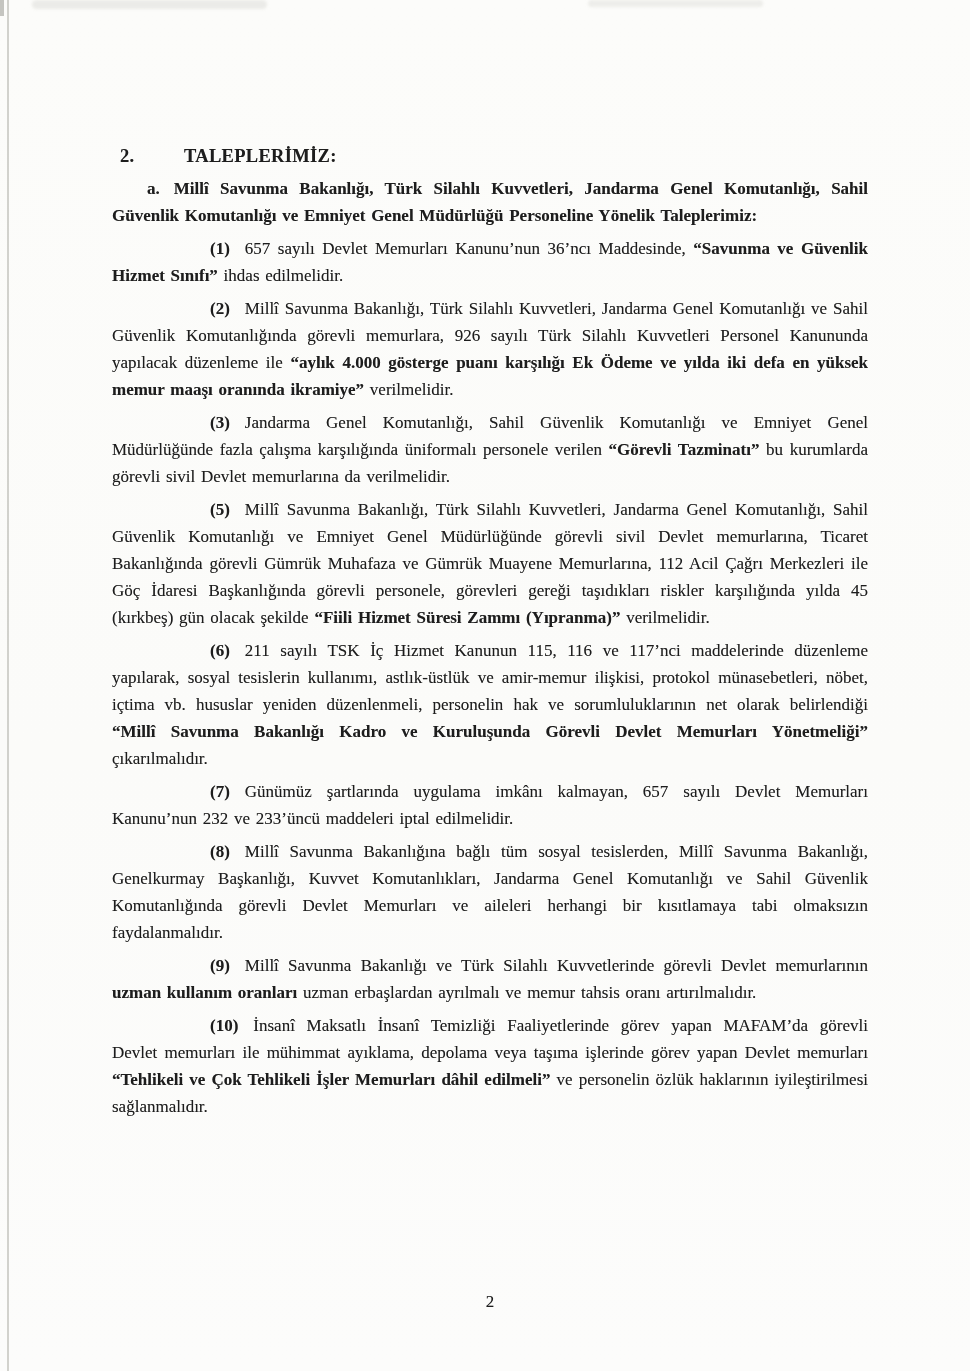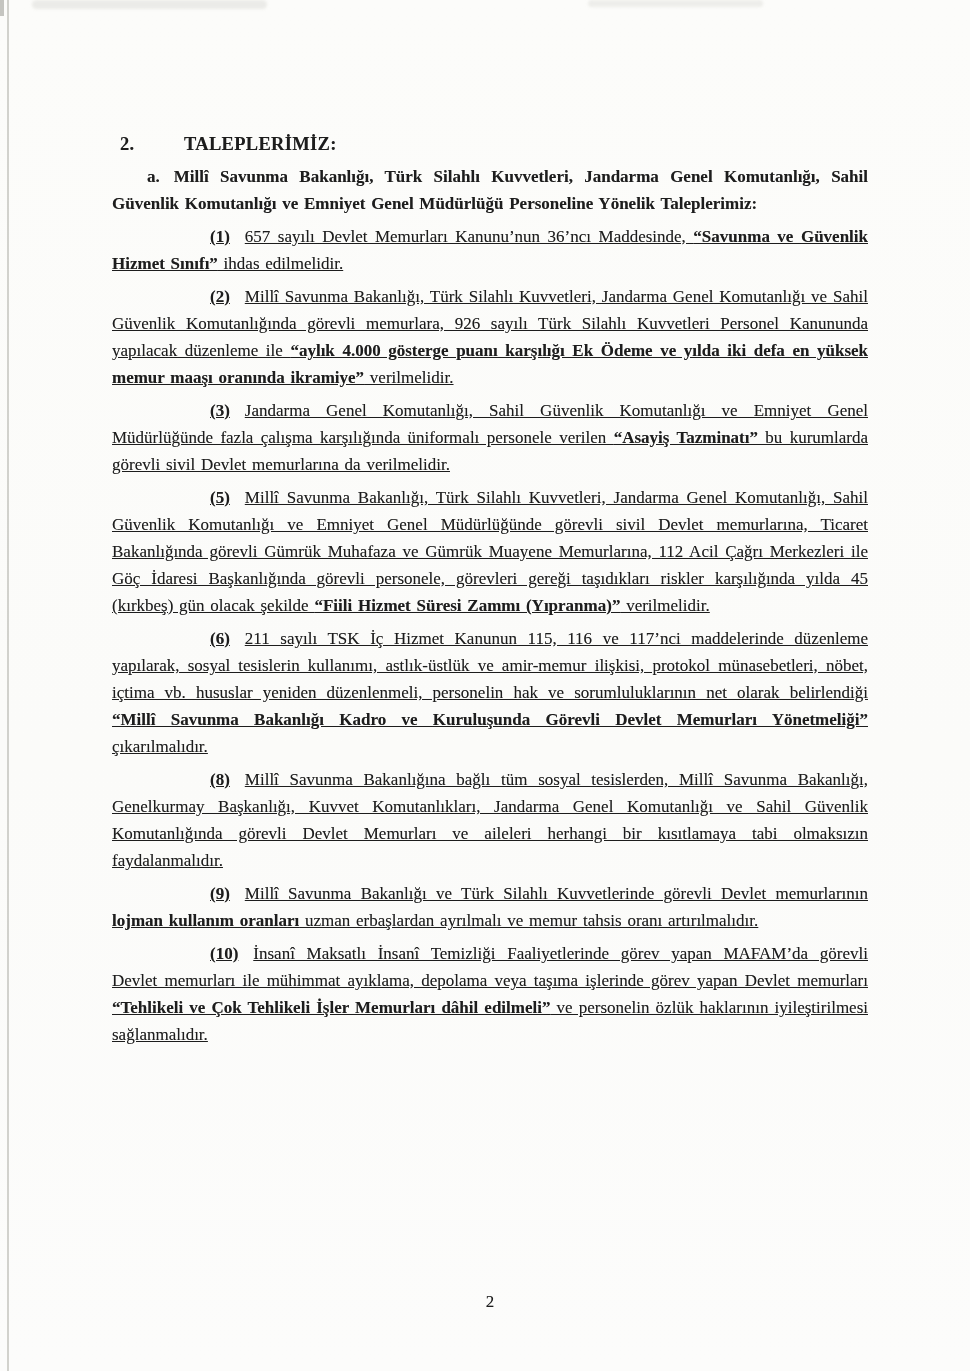--- a/index.html
+++ b/index.html
@@ -17,31 +17,31 @@
   .corner-mark { position:absolute; left:0; top:0; width:4px; height:16px; background:rgba(130,130,122,.45); }
   .smudge-a { position:absolute; left:32px; top:0; width:235px; height:9px; background:rgba(178,178,170,.22); border-radius:5px; filter:blur(1.5px); }
   .smudge-b { position:absolute; left:588px; top:0; width:175px; height:7px; background:rgba(178,178,170,.20); border-radius:5px; filter:blur(1.5px); }
 
   .content {
     position:absolute; left:112px; top:130px; width:756px;
     text-shadow:0 0 .6px rgba(25,25,25,.38);
   }
   .heading {
     font-weight:bold; font-size:18.5px; line-height:28px;
-    margin:0 0 5px 8px; letter-spacing:.3px;
+    margin:12px 0 5px 8px; letter-spacing:.3px;
   }
   .h-num { display:inline-block; width:64px; }
   .para {
     margin:4px 0 6px 0;
     font-size:17px; line-height:27px;
     text-align:justify; word-spacing:1.5px;
   }
   .para.sub { text-indent:35px; font-weight:bold; }
   .label-a { margin-right:14px; }
-  .para.item { text-indent:98px;text-decoration:underline; }
+  .para.item { text-indent:98px; }
   .num { font-weight:bold; margin-right:15px; }
   .b { font-weight:bold; }
   .page-num {
     position:absolute; top:1292px; left:112px; width:756px;
     text-align:center; font-size:17px;
     text-shadow:0 0 .6px rgba(25,25,25,.38);
   }
 </style>
 </head>
 <body>
@@ -64,39 +64,42 @@
 
     <p class="para item">
       <span class="num">(1)</span><span>657 sayılı Devlet Memurları Kanunu’nun 36’ncı Maddesinde, </span><span class="b">“Savunma ve Güvenlik Hizmet Sınıfı”</span><span> ihdas edilmelidir.</span>
     </p>
 
     <p class="para item">
       <span class="num">(2)</span><span>Millî Savunma Bakanlığı, Türk Silahlı Kuvvetleri, Jandarma Genel Komutanlığı ve Sahil Güvenlik Komutanlığında görevli memurlara, 926 sayılı Türk Silahlı Kuvvetleri Personel Kanununda yapılacak düzenleme ile </span><span class="b">“aylık 4.000 gösterge puanı karşılığı Ek Ödeme ve yılda iki defa en yüksek memur maaşı oranında ikramiye”</span><span> verilmelidir.</span>
     </p>
 
     <p class="para item">
-      <span class="num">(3)</span><span>Jandarma Genel Komutanlığı, Sahil Güvenlik Komutanlığı ve Emniyet Genel Müdürlüğünde fazla çalışma karşılığında üniformalı personele verilen </span><span class="b">“Asayiş Tazminatı”</span><span> bu kurumlarda görevli sivil Devlet memurlarına da verilmelidir.</span>
+      <span class="num">(3)</span><span>Jandarma Genel Komutanlığı, Sahil Güvenlik Komutanlığı ve Emniyet Genel Müdürlüğünde fazla çalışma karşılığında üniformalı personele verilen </span><span class="b">“Görevli Tazminatı”</span><span> bu kurumlarda görevli sivil Devlet memurlarına da verilmelidir.</span>
     </p>
 
 
     <p class="para item">
       <span class="num">(5)</span><span>Millî Savunma Bakanlığı, Türk Silahlı Kuvvetleri, Jandarma Genel Komutanlığı, Sahil Güvenlik Komutanlığı ve Emniyet Genel Müdürlüğünde görevli sivil Devlet memurlarına, Ticaret Bakanlığında görevli Gümrük Muhafaza ve Gümrük Muayene Memurlarına, 112 Acil Çağrı Merkezleri ile Göç İdaresi Başkanlığında görevli personele, görevleri gereği taşıdıkları riskler karşılığında yılda 45 (kırkbeş) gün olacak şekilde </span><span class="b">“Fiili Hizmet Süresi Zammı (Yıpranma)”</span><span> verilmelidir.</span>
     </p>
 
     <p class="para item">
       <span class="num">(6)</span><span>211 sayılı TSK İç Hizmet Kanunun 115, 116 ve 117’nci maddelerinde düzenleme yapılarak, sosyal tesislerin kullanımı, astlık-üstlük ve amir-memur ilişkisi, protokol münasebetleri, nöbet, içtima vb. hususlar yeniden düzenlenmeli, personelin hak ve sorumluluklarının net olarak belirlendiği </span><span class="b">“Millî Savunma Bakanlığı Kadro ve Kuruluşunda Görevli Devlet Memurları Yönetmeliği”</span><span> çıkarılmalıdır.</span>
     </p>
 
+    <p class="para item">
+      <span class="num">(7)</span><span>Günümüz şartlarında uygulama imkânı kalmayan, 657 sayılı Devlet Memurları Kanunu’nun 232 ve 233’üncü maddeleri iptal edilmelidir.</span>
+    </p>
 
     <p class="para item">
       <span class="num">(8)</span><span>Millî Savunma Bakanlığına bağlı tüm sosyal tesislerden, Millî Savunma Bakanlığı, Genelkurmay Başkanlığı, Kuvvet Komutanlıkları, Jandarma Genel Komutanlığı ve Sahil Güvenlik Komutanlığında görevli Devlet Memurları ve aileleri herhangi bir kısıtlamaya tabi olmaksızın faydalanmalıdır.</span>
     </p>
 
     <p class="para item">
-      <span class="num">(9)</span><span>Millî Savunma Bakanlığı ve Türk Silahlı Kuvvetlerinde görevli Devlet memurlarının </span><span class="b">lojman kullanım oranları</span><span> uzman erbaşlardan ayrılmalı ve memur tahsis oranı artırılmalıdır.</span>
+      <span class="num">(9)</span><span>Millî Savunma Bakanlığı ve Türk Silahlı Kuvvetlerinde görevli Devlet memurlarının </span><span class="b">uzman kullanım oranları</span><span> uzman erbaşlardan ayrılmalı ve memur tahsis oranı artırılmalıdır.</span>
     </p>
 
     <p class="para item">
       <span class="num">(10)</span><span>İnsanî Maksatlı İnsanî Temizliği Faaliyetlerinde görev yapan MAFAM’da görevli Devlet memurları ile mühimmat ayıklama, depolama veya taşıma işlerinde görev yapan Devlet memurları </span><span class="b">“Tehlikeli ve Çok Tehlikeli İşler Memurları dâhil edilmeli”</span><span> ve personelin özlük haklarının iyileştirilmesi sağlanmalıdır.</span>
     </p>
 
   </div>
 
   <div class="page-num">2</div>
 </div>

